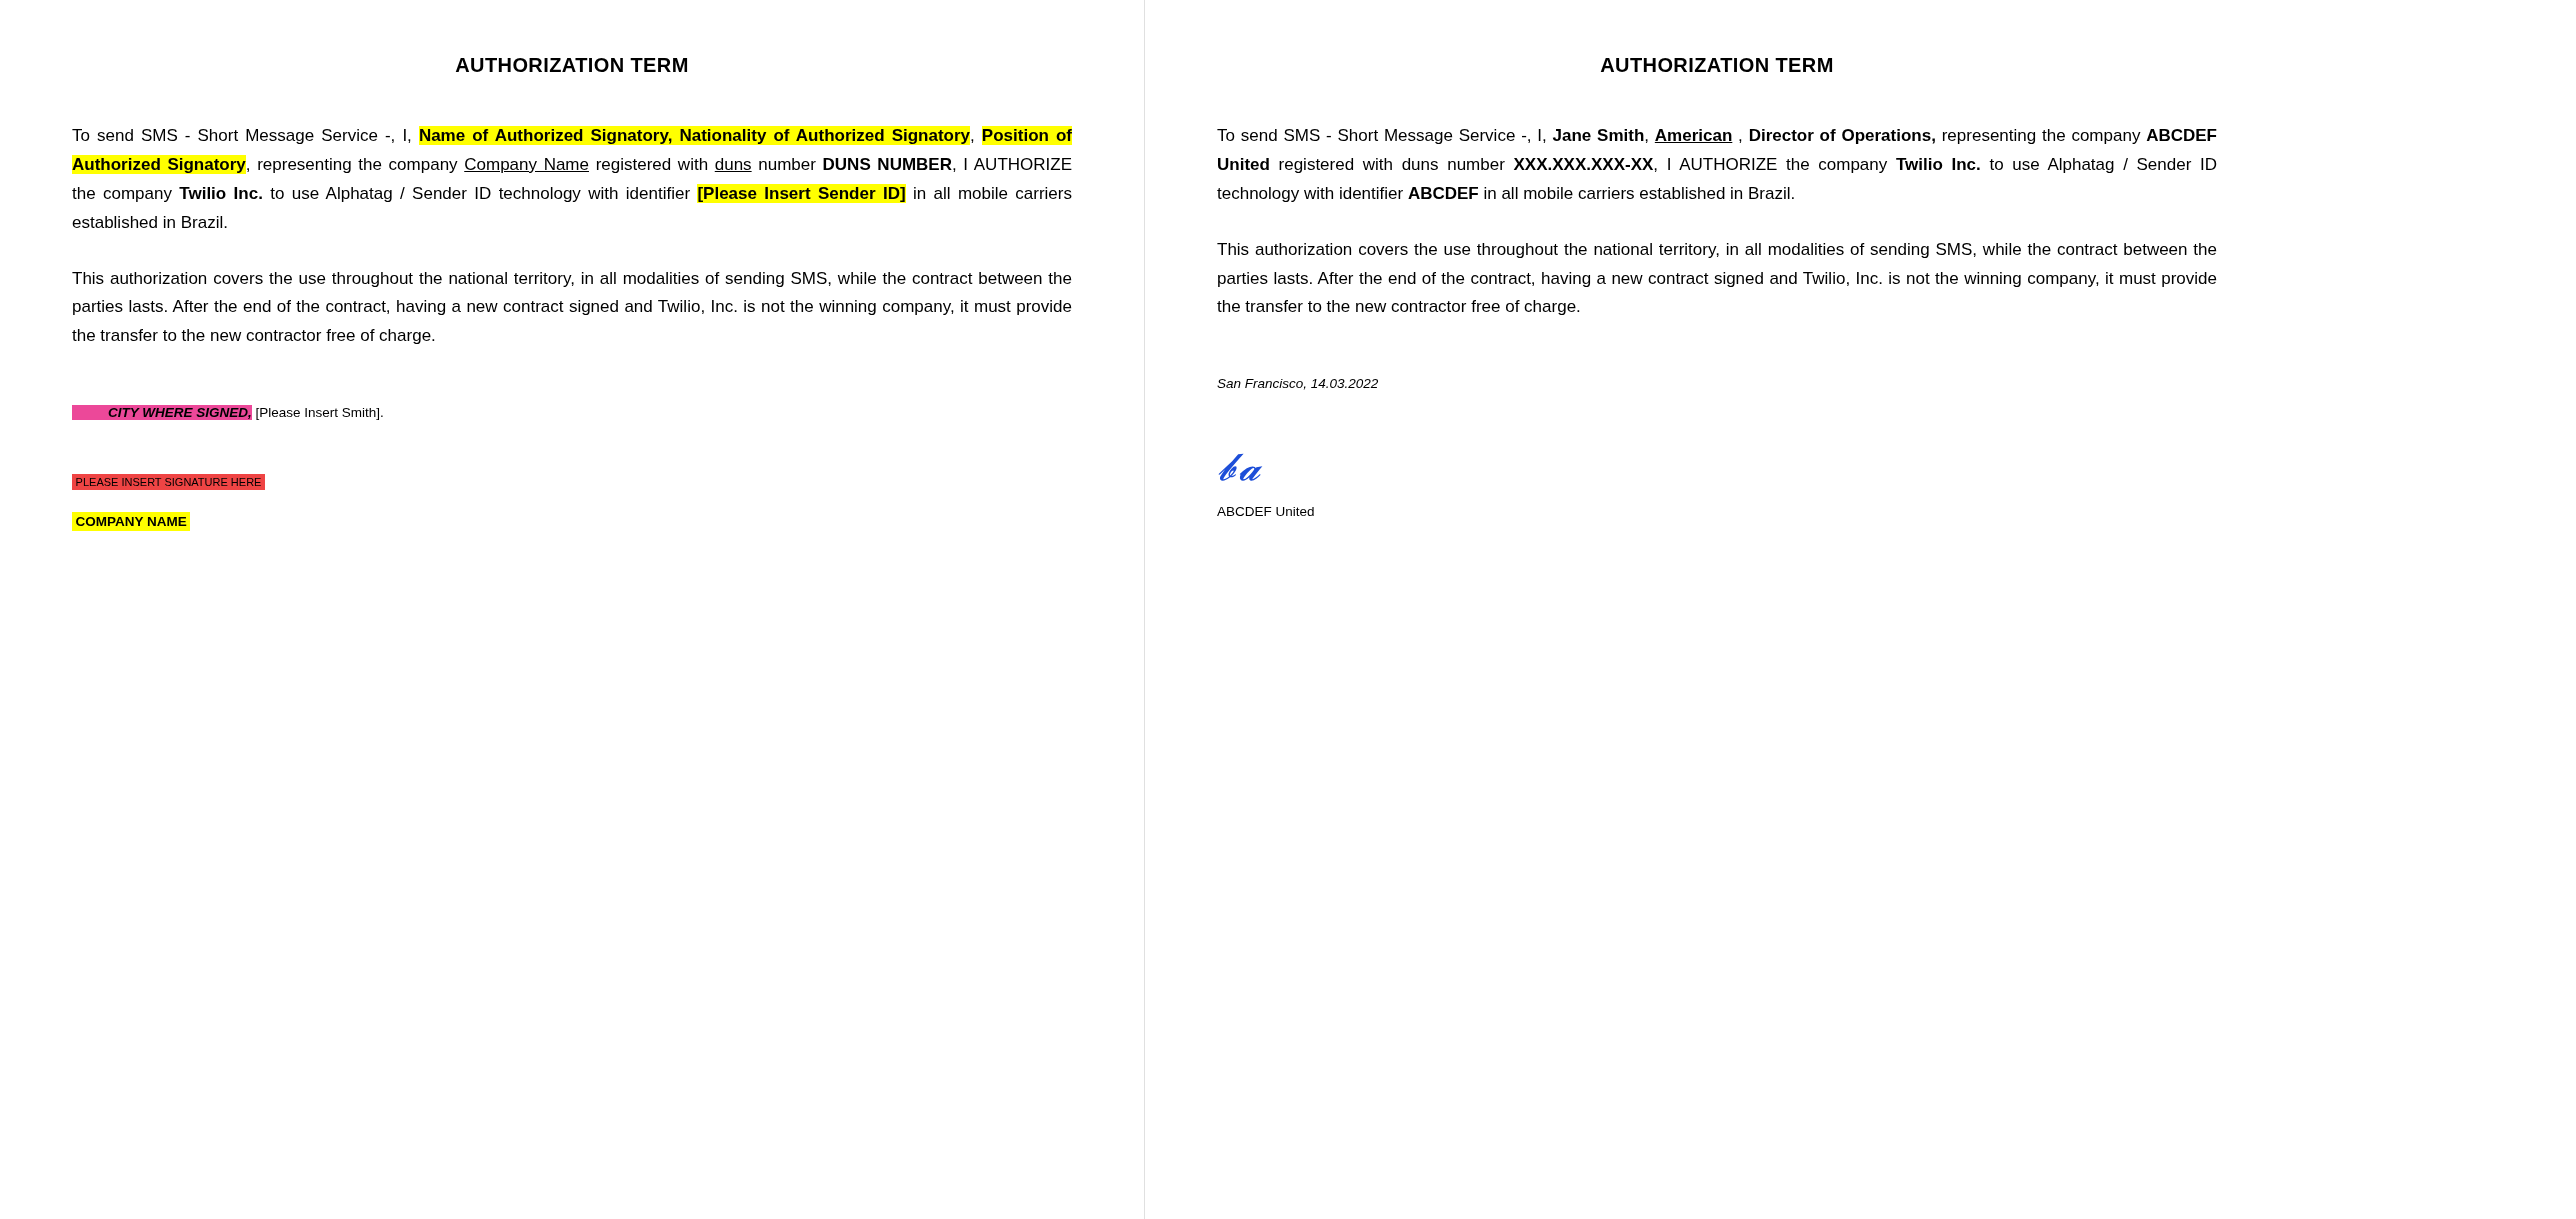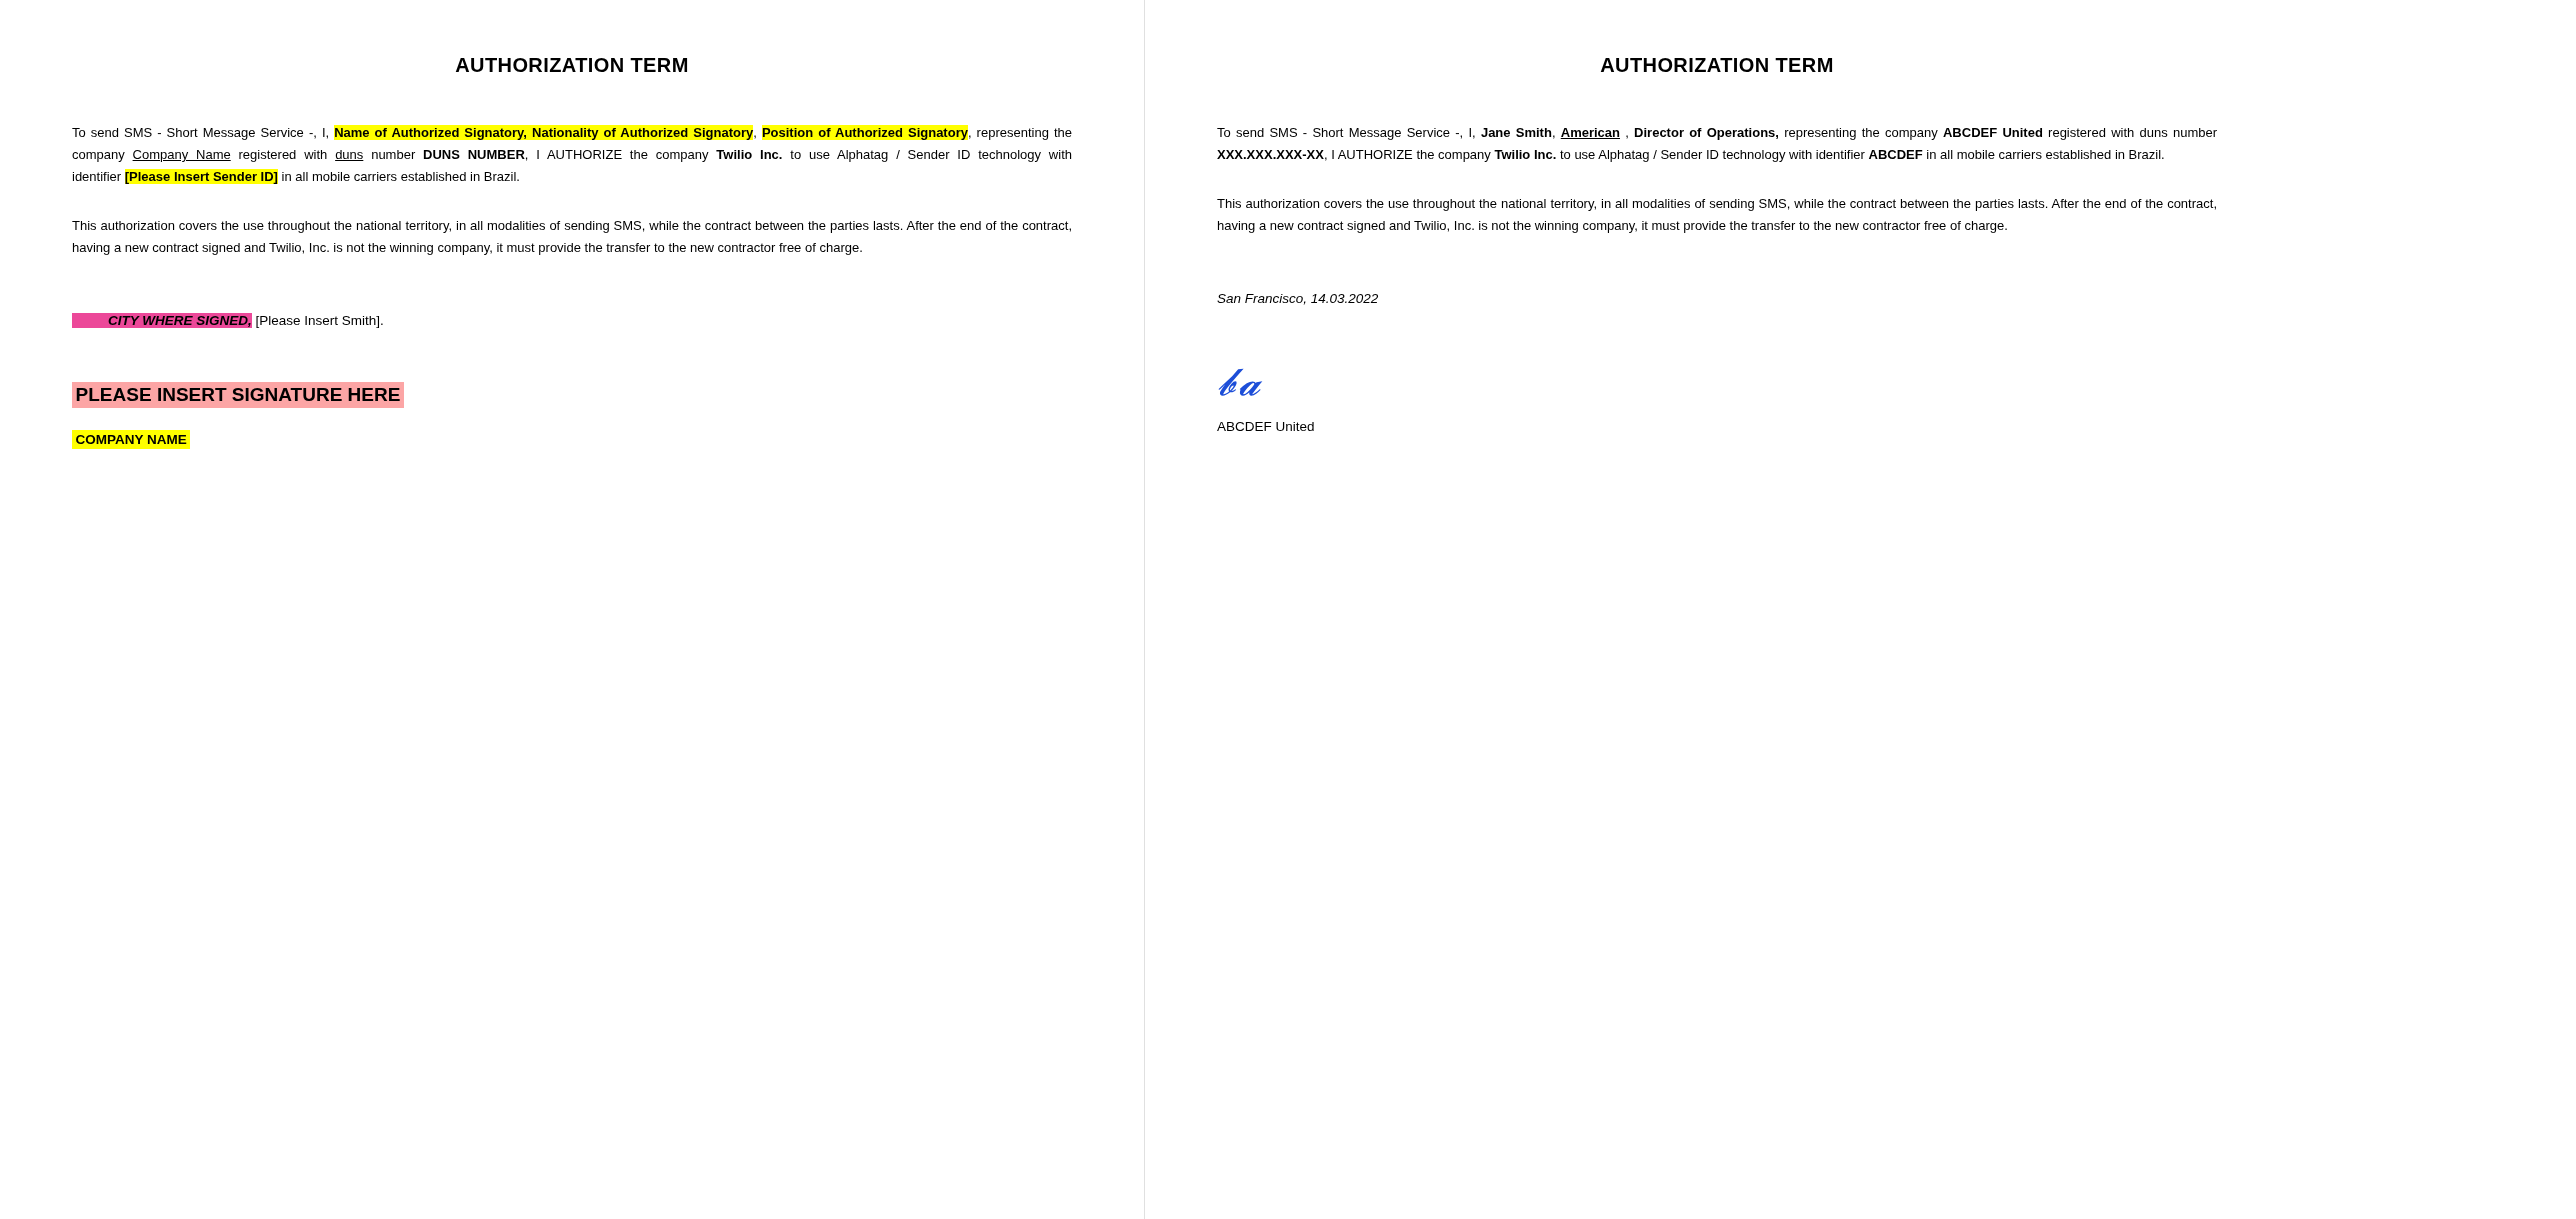--- a/index.html
+++ b/index.html
@@ -34,21 +34,21 @@
 
     .column-title {
       text-align: center;
       font-size: 20px;
       font-weight: bold;
       margin-bottom: 45px;
       letter-spacing: 0.4px;
     }
 
     .paragraph {
-      font-size: 13px;
+      font-size: 17px;
       line-height: 1.7;
       margin-bottom: 27px;
       text-align: justify;
     }
 
     .highlight-yellow {
       background-color: #ffff00;
       font-weight: bold;
     }
 
@@ -72,23 +72,23 @@
       font-weight: bold;
       padding-left: 36px;
     }
 
     .signature-section {
       margin-top: 36px;
     }
 
     .signature-placeholder {
       display: inline-block;
-      background-color: #fca5a5;
-      font-weight: bold;
-      font-size: 19px;
+      background-color: #ef4444;
+      font-weight: normal;
+      font-size: 11px;
       padding: 1.8px 3.6px;
     }
 
     .company-name-placeholder {
       display: inline-block;
       background-color: #ffff00;
       font-weight: bold;
       font-size: 13.5px;
       padding: 1.8px 3.6px;
       margin-top: 7.2px;

